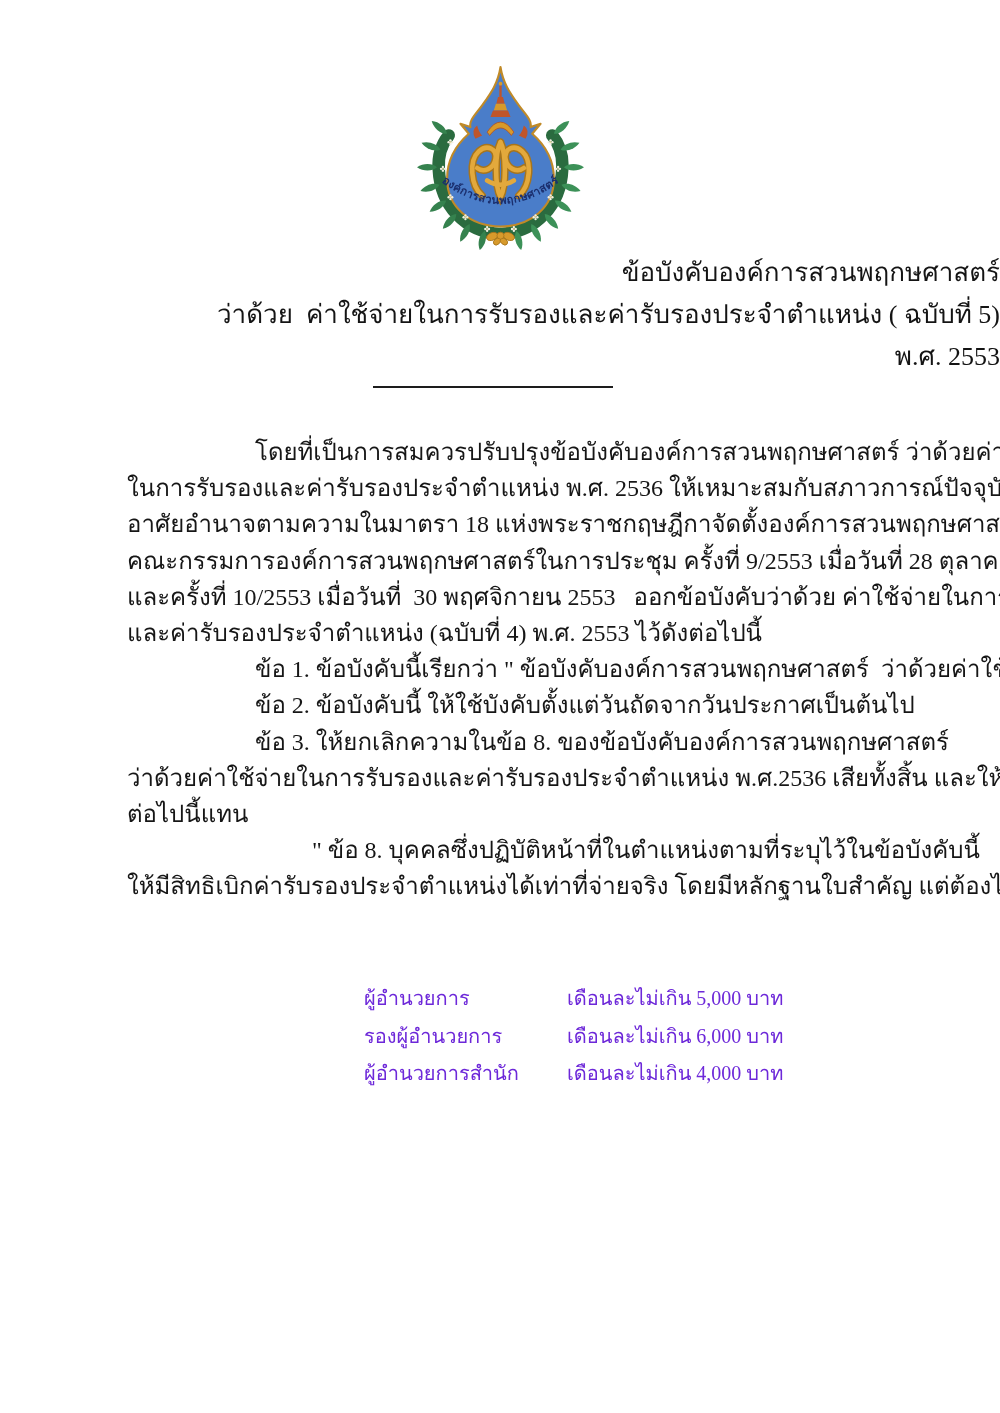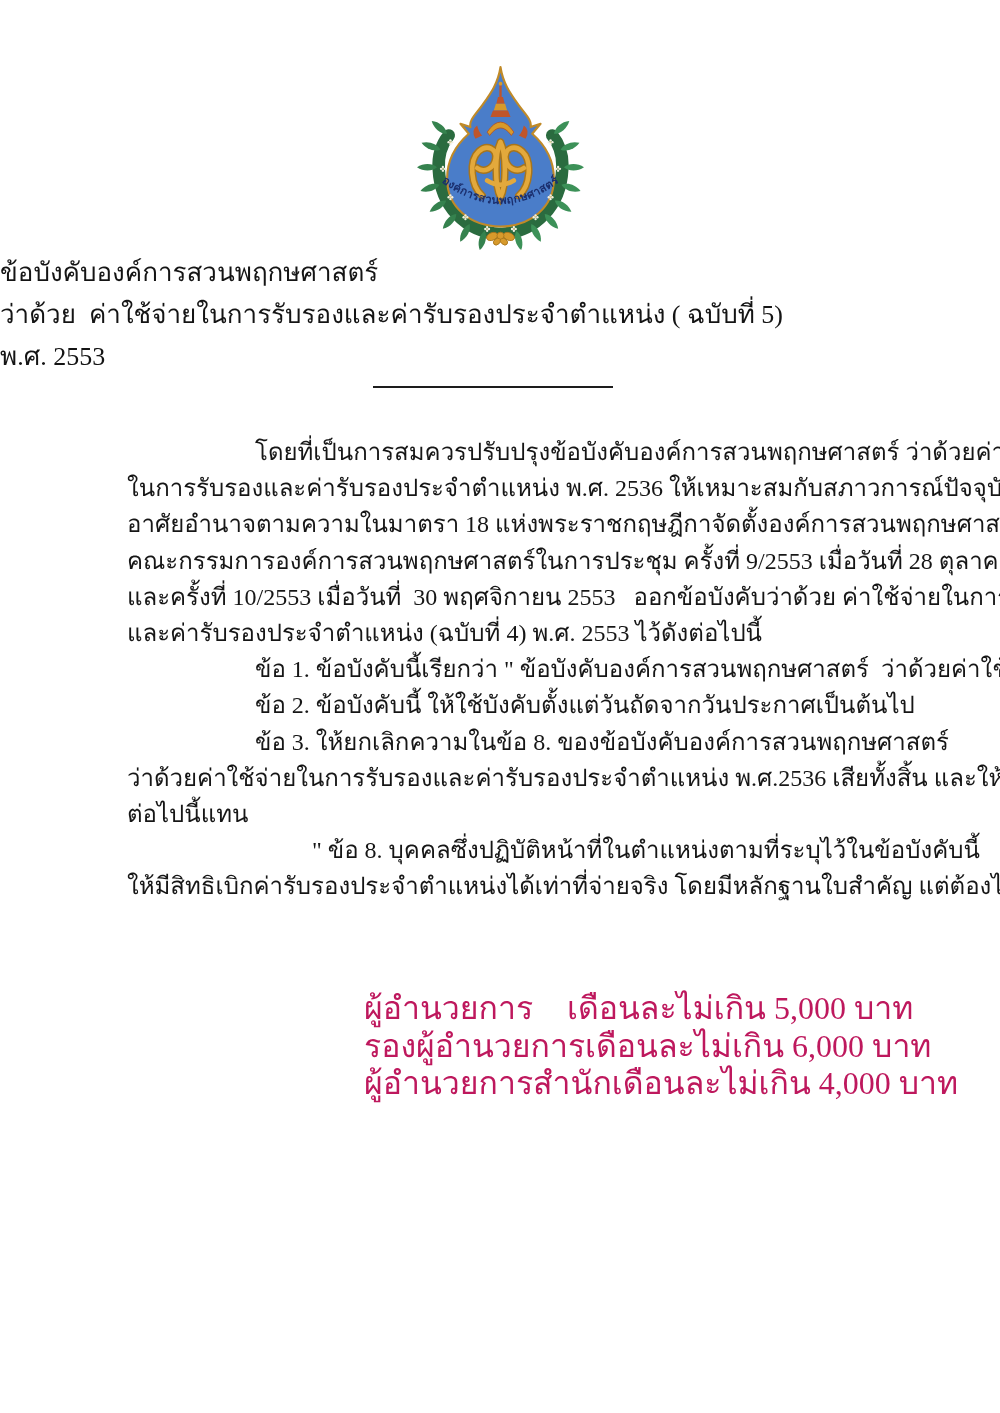--- a/index.html
+++ b/index.html
@@ -9,37 +9,37 @@
     background:#ffffff;
     font-family:"Liberation Serif", serif;
     color:#1c1c1c;
     overflow:hidden;
   }
   .logo-wrap{
     position:absolute;left:413px;top:62px;width:175px;height:192px;
   }
   .title-block{
     position:absolute;top:252px;left:0;width:1000px;
-    text-align:left;font-size:26px;line-height:42px;color:#141414;
+    text-align:right;font-size:26px;line-height:42px;color:#141414;
   }
   .title-line{white-space:pre;}
   .divider{
     position:absolute;top:386px;left:373px;width:240px;height:2px;
     background:#1d1d1d;
   }
   .body-block{
     position:absolute;top:434px;left:127px;width:770px;
     font-size:24px;line-height:36.2px;color:#161616;
   }
   .bline{white-space:pre;}
   .ind1{padding-left:128px;}
   .ind2{padding-left:185px;}
   .allowance{
     position:absolute;top:982px;left:127px;width:770px;
-    font-size:32px;color:#be185d;
+    font-size:20px;color:#6d28d9;
   }
   .arow{display:flex;height:37.6px;align-items:flex-start;padding-left:237px;white-space:pre;}
   .apos{flex:0 0 203px;}
   .aamt{flex:0 0 auto;}
 </style>
 </head>
 <body>
 
 <div class="page">
 

